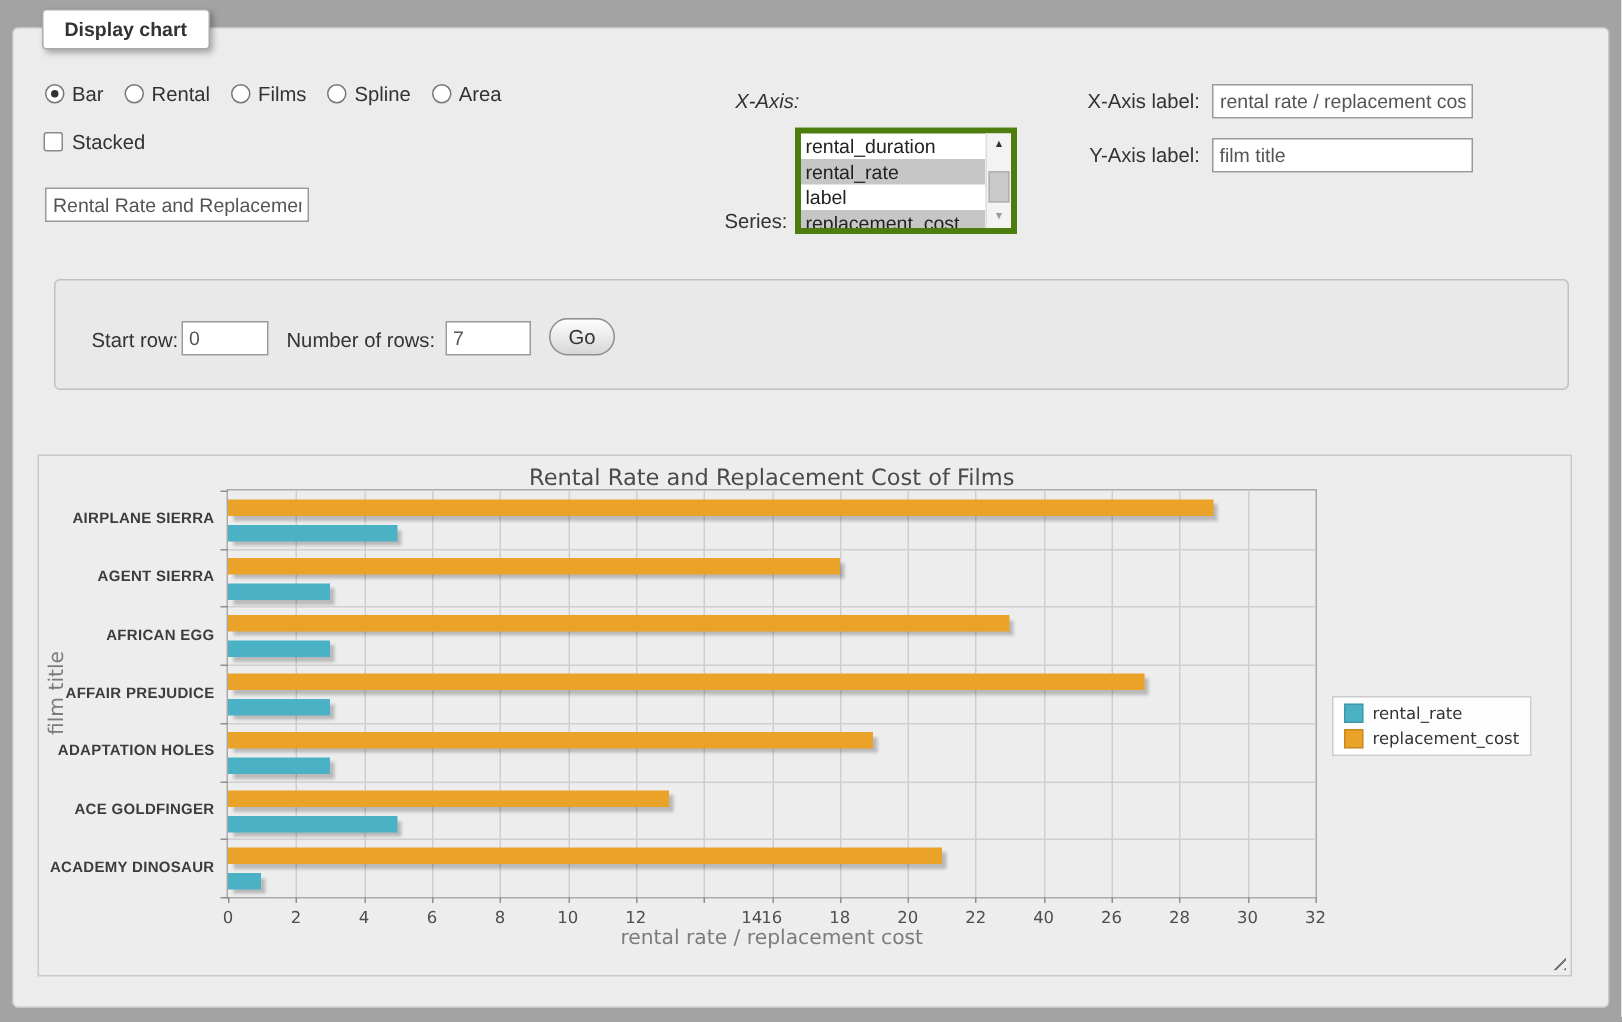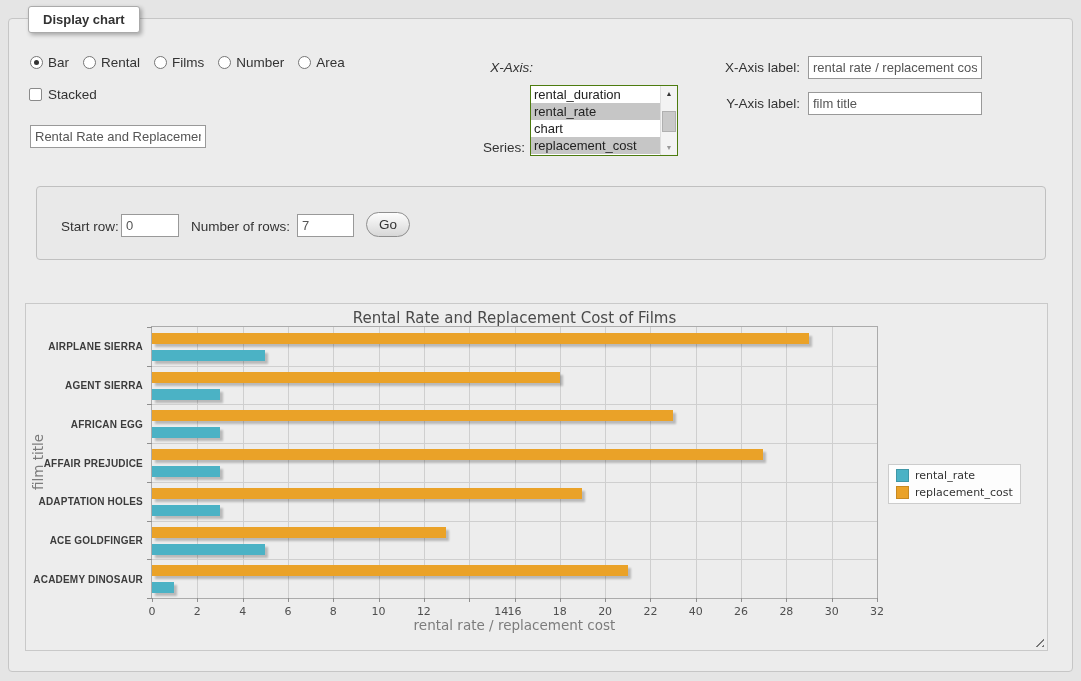--- a/index.html
+++ b/index.html
@@ -1,18 +1,18 @@
 <!DOCTYPE html>
 <html><head>
 <meta charset="utf-8">
 <style>
   * { margin:0; padding:0; box-sizing:border-box; }
   html,body { background:#fff; }
   body { font-family:"Liberation Sans", sans-serif; color:#333; }
-  #screen { position:relative; width:1081px; height:681px; background:#e5e5e5; overflow:hidden; }
+  #screen { position:relative; width:1081px; height:681px; background:#a3a3a3; overflow:hidden; }
 
   
   .fieldset { position:absolute; left:8px; top:18px; width:1065px; height:654px;
     background:#ececec; border:1px solid #c6c6c6; border-radius:4px; }
   .legend-box { position:absolute; left:28px; top:6px; background:#fff;
     border:1px solid #aaa; border-radius:3px; padding:5px 14px;
     font-size:13px; font-weight:bold; color:#333;
     box-shadow:2px 2px 4px rgba(0,0,0,0.3); z-index:5; }
 
   .lbl { position:absolute; font-size:13.5px; color:#333; white-space:nowrap; }
@@ -33,21 +33,21 @@
     font-size:13px; color:#555; padding:2px 4px; height:23px; outline:none; }
 
   
   .select { position:absolute; left:530px; top:56px; width:153px; height:24px; background:#fff;
     border:1px solid #999; font-size:13px; color:#333; display:flex; align-items:center;
     padding:0 6px; justify-content:space-between; }
   .select .arrow { font-size:8px; color:#111; }
 
   
   .listbox { position:absolute; left:530px; top:85px; width:148px; height:71px; background:#fff;
-    border:1px solid #4d7c0f; display:flex; }
+    border:4px solid #4d7c0f; display:flex; }
   .listbox .options { flex:1; overflow:hidden; }
   .lb-opt { height:17px; line-height:17px; font-size:13px; color:#222; padding:0 3px; white-space:nowrap; }
   .lb-opt.sel { background:#c6c6c6; }
   .lb-scroll { width:17px; background:#f3f3f3; border-left:1px solid #ddd; position:relative; }
   .lb-scroll .up, .lb-scroll .down { position:absolute; left:0; width:100%; height:15px; text-align:center;
     font-size:7px; line-height:15px; }
   .lb-scroll .up { top:0; color:#333; }
   .lb-scroll .down { bottom:0; color:#999; }
   .lb-thumb { position:absolute; left:1px; right:1px; top:25px; height:21px; background:#c9c9c9; border:1px solid #b0b0b0; }
 
@@ -102,21 +102,21 @@
       <div class="radio-item">
         <div class="radio"></div>
         <div>Rental</div>
       </div>
       <div class="radio-item">
         <div class="radio"></div>
         <div>Films</div>
       </div>
       <div class="radio-item">
         <div class="radio"></div>
-        <div>Number</div>
+        <div>Spline</div>
       </div>
       <div class="radio-item">
         <div class="radio"></div>
         <div>Area</div>
       </div>
     </div>
 
   <div class="check-row">
     <span class="checkbox"></span>
     <span>Stacked</span>
@@ -124,21 +124,21 @@
 
   <input class="inp" style="left: 30px; top: 125px; width: 176px;" value="Rental Rate and Replacement Cost of Films">
 
   <div class="lbl r" style="left:438px; top:60px; width:95px;font-style:italic;">X-Axis:</div>
 
   <div class="lbl r" style="left:430px; top:140px; width:95px;">Series:</div>
   <div class="listbox">
     <div class="options" id="series-options">
         <div class="lb-opt">rental_duration</div>
         <div class="lb-opt sel">rental_rate</div>
-        <div class="lb-opt">chart</div>
+        <div class="lb-opt">label</div>
         <div class="lb-opt sel">replacement_cost</div>
       </div>
     <div class="lb-scroll">
       <div class="up">▲</div>
       <div class="lb-thumb"></div>
       <div class="down">▼</div>
     </div>
   </div>
 
   <div class="lbl r" style="left:700px; top:60px; width:100px;">X-Axis label:</div>

